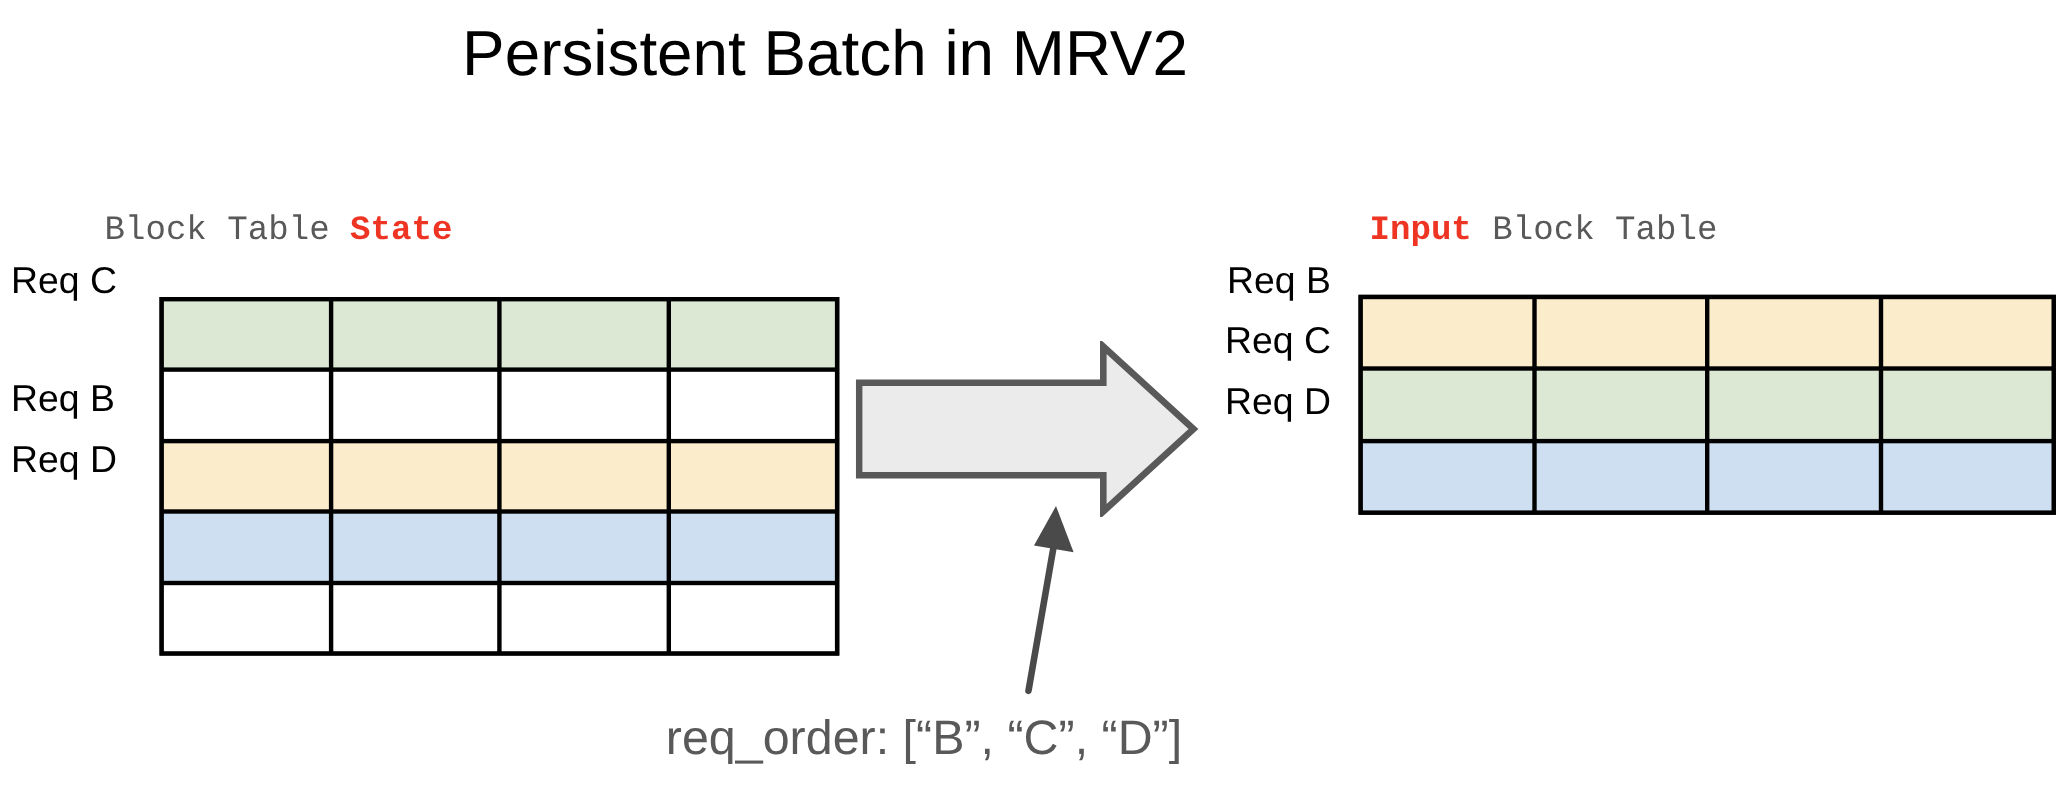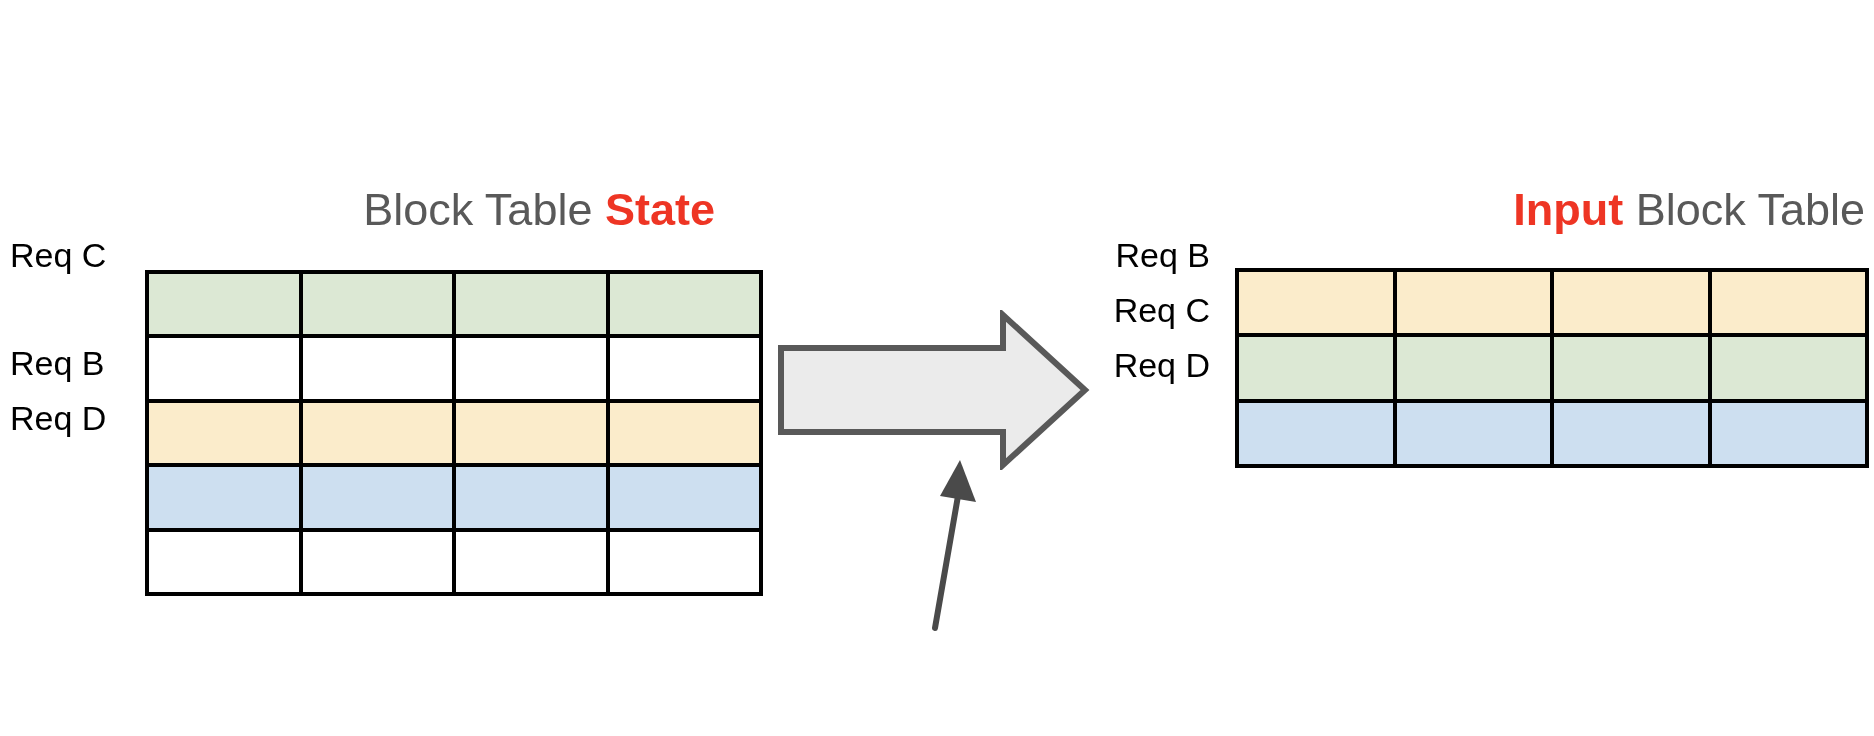--- a/index.html
+++ b/index.html
@@ -30,26 +30,27 @@
     font-size: 58px;
     line-height: 70px;
     color: #000000;
     font-weight: 400;
     white-space: nowrap;
   }
 
   
   .heading {
     position: absolute;
-    font-size: 45px;
+    font-size: 31px;
     line-height: 52px;
     color: #595959;
     font-weight: 400;
     white-space: nowrap;
-    text-align: right;
+    text-align: left;
+    font-family: Liberation Mono, monospace;
   }
   .heading .accent {
     color: #EE3524;
     font-weight: 700;
   }
   .heading-left  { left: 95px;  top: 184px; width: 620px; }
   .heading-right { left: 1245px; top: 184px; width: 620px; }
 
   
   .grid {
@@ -136,20 +137,21 @@
     line-height: 54px;
     color: #595959;
     white-space: nowrap;
   }
 </style>
 </head>
 <body>
 
 <div id="stage">
 
+  <div class="title">Persistent Batch in MRV2</div>
 
   <div class="heading heading-left">
     <span>Block Table </span><span class="accent">State</span>
   </div>
 
   <div class="heading heading-right">
     <span class="accent">Input</span><span> Block Table</span>
   </div>
 
   <div class="row-label" style="left:10px; top:235px;">Req C</div>
@@ -212,14 +214,15 @@
     <div class="cell blue" style="background: rgb(205, 223, 240);"></div>
   </div>
 
   <div id="req-order-arrow">
     <svg width="120" height="190" viewBox="0 0 120 190" xmlns="http://www.w3.org/2000/svg">
       <line x1="35" y1="178" x2="58" y2="46" stroke="#4a4a4a" stroke-width="6" stroke-linecap="round"></line>
       <path d="M 60 10 L 76 52 L 40 46 Z" fill="#4a4a4a"></path>
     </svg>
   </div>
 
+  <div class="caption">req_order: [“B”, “C”, “D”]</div>
 
 </div>
 
 </body></html>

